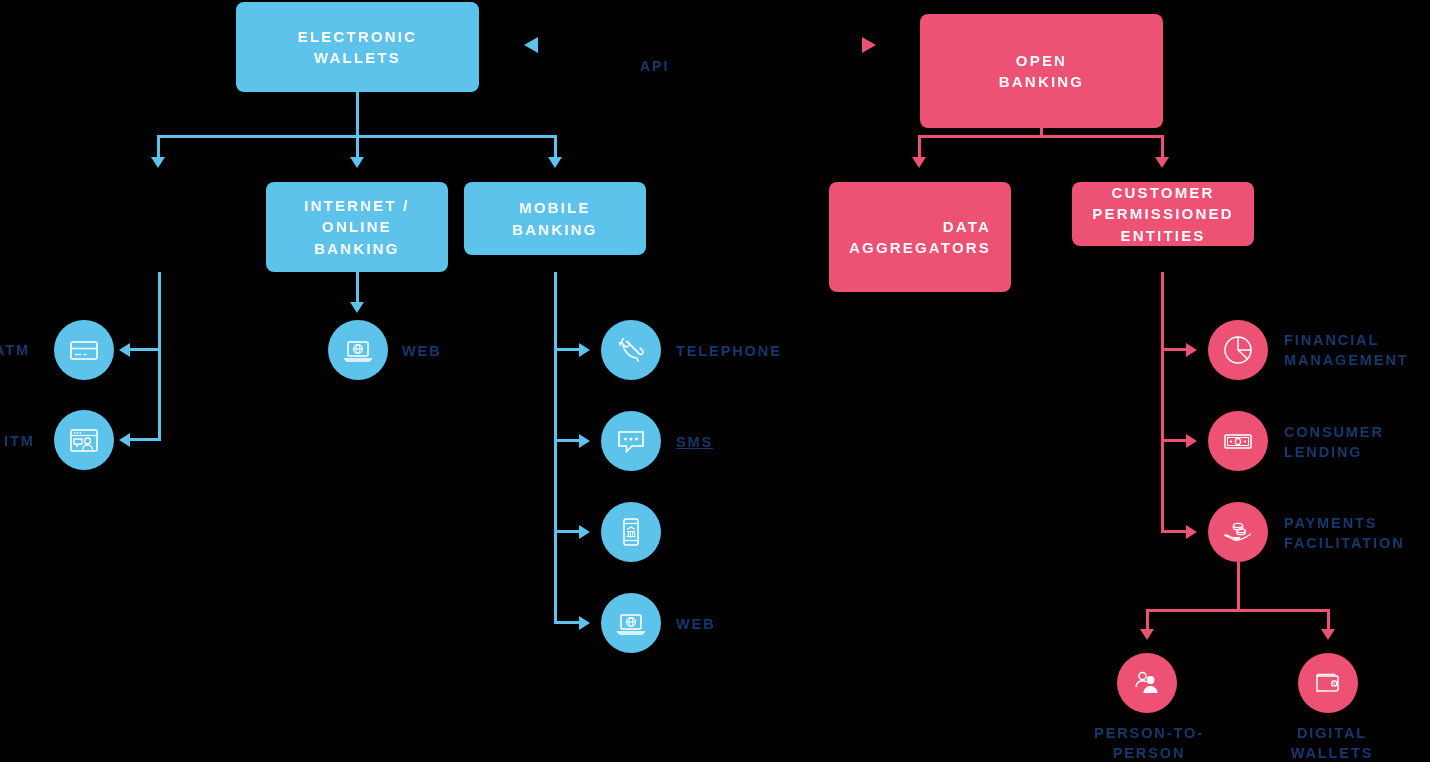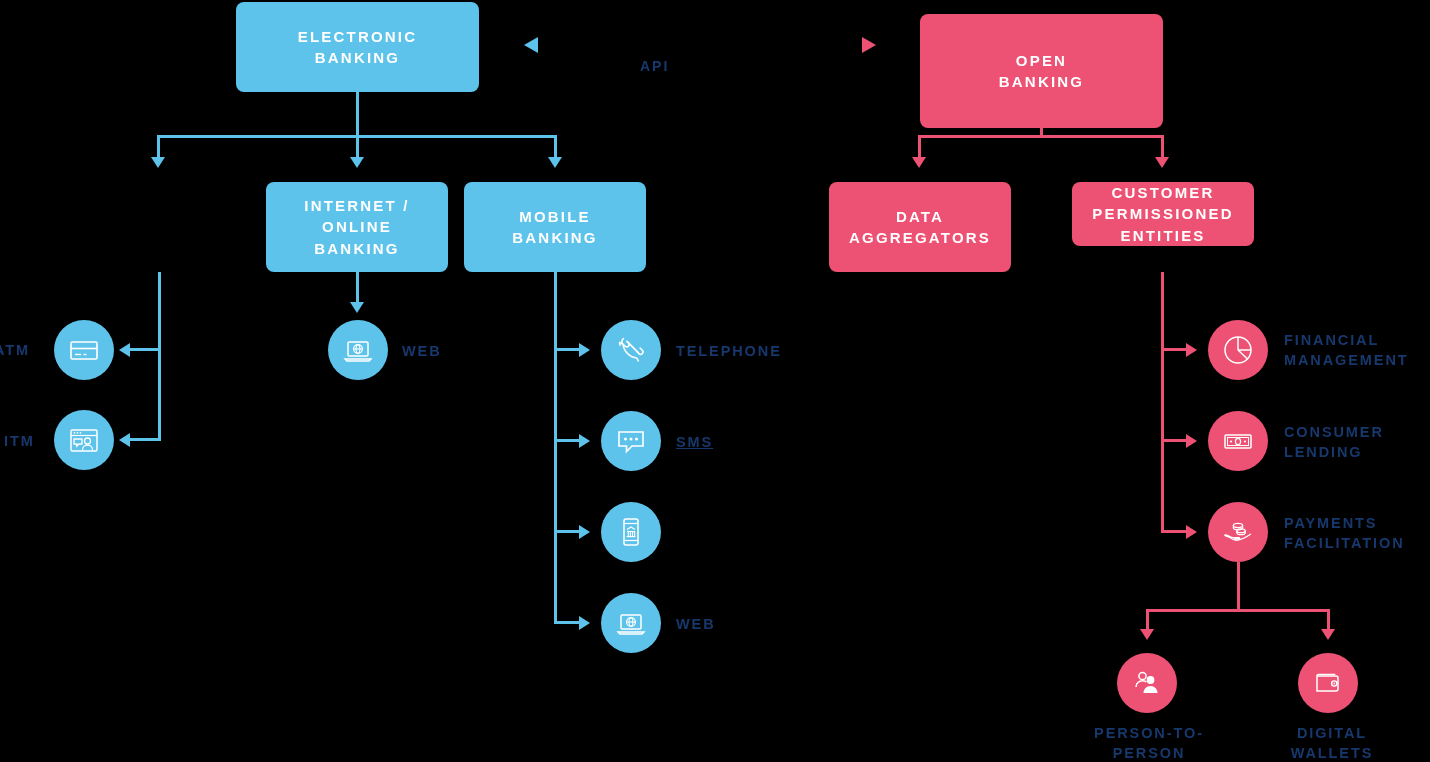--- a/index.html
+++ b/index.html
@@ -60,21 +60,21 @@
   .leaf-label.right { text-align: left; }
   .leaf-label.leftal { text-align: left; }
   .leaf-label.center { text-align: center; }
 </style>
 </head>
 <body>
 
 <div id="stage">
 
   <div class="node-box blue" style="left:236px; top:2px; width:243px; height:90px;">ELECTRONIC
-BANKING</div>
+WALLETS</div>
 
   <div class="node-box pink" style="left:920px; top:14px; width:243px; height:114px;">OPEN
 BANKING</div>
 
   <svg id="api-dash" width="340" height="4" viewBox="0 0 340 4">
     <defs>
       <linearGradient id="apiGrad" x1="0" y1="0" x2="1" y2="0">
         <stop offset="0" stop-color="#5ec3ea"></stop>
         <stop offset="0.5" stop-color="#9a8cae"></stop>
         <stop offset="1" stop-color="#ed5173"></stop>
@@ -102,23 +102,23 @@
   <div class="ln v pink" style="left:1040px; top:92px; height:45px;"></div>
   <div class="ln h pink" style="left:918px; top:135px; width:245px;"></div>
   <div class="ln v pink" style="left:918px; top:135px; height:24px;"></div>
   <div class="ln v pink" style="left:1161px; top:135px; height:24px;"></div>
   <div class="arrow down pink" style="left:912px; top:157px;"></div>
   <div class="arrow down pink" style="left:1155px; top:157px;"></div>
 
   <div class="node-box blue" style="left:266px; top:182px; width:182px; height:90px;">INTERNET /
 ONLINE
 BANKING</div>
-  <div class="node-box blue" style="left:464px; top:182px; width:182px; height:90px;">MOBILE
+  <div class="node-box blue" style="left:464px; top:182px; width:182px; height:73px;">MOBILE
 BANKING</div>
-  <div class="node-box pink" style="left:829px; top:182px; width:182px; height:90px;">DATA
+  <div class="node-box pink" style="left:829px; top:182px; width:182px; height:110px;text-align:right;">DATA
 AGGREGATORS</div>
   <div class="node-box pink" style="left:1072px; top:182px; width:182px; height:64px;">CUSTOMER
 PERMISSIONED
 ENTITIES</div>
 
   <div class="ln v blue" style="left:158px; top:272px; height:168px;"></div>
   <div class="ln h blue" style="left:129px; top:348px; width:32px;"></div>
   <div class="ln h blue" style="left:129px; top:438px; width:32px;"></div>
   <div class="arrow left blue" style="left:119px; top:343px;"></div>
   <div class="arrow left blue" style="left:119px; top:433px;"></div>

